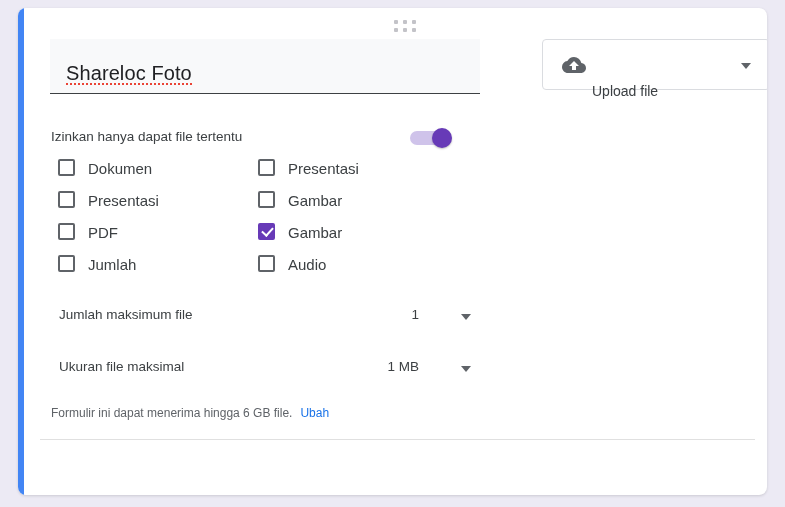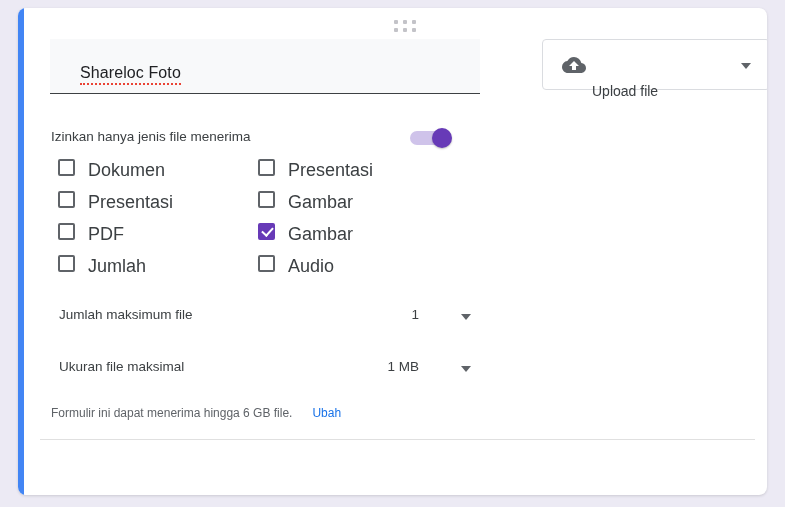--- a/index.html
+++ b/index.html
@@ -62,23 +62,23 @@
     left: 32px;
     top: 31px;
     width: 430px;
     height: 55px;
     background: #f8f9fa;
     border-bottom: 1px solid #3c4043;
     box-sizing: border-box;
   }
   .title-text {
     position: absolute;
-    left: 30px;
+    left: 16px;
     bottom: 8px;
-    font-size: 16px;
+    font-size: 20px;
     color: #202124;
     letter-spacing: 0.1px;
     border-bottom: 2px dotted #ea4335;
     padding-bottom: 1px;
     line-height: 18px;
   }
 
   
   .upload-btn {
     position: absolute;
@@ -193,21 +193,21 @@
     width: 5px;
     height: 9px;
     border: solid #fff;
     border-width: 0 2px 2px 0;
     transform: rotate(42deg);
   }
   .cb-label {
     position: absolute;
     left: 30px;
     top: 2px;
-    font-size: 18px;
+    font-size: 15px;
     color: #3c4043;
     white-space: nowrap;
   }
 
   
   .sel-row {
     position: absolute;
     left: 33px;
     width: 390px;
     height: 24px;
@@ -242,21 +242,21 @@
   .helper {
     position: absolute;
     left: 33px;
     top: 398px;
     font-size: 12px;
     color: #5f6368;
   }
   .helper a {
     color: #1a73e8;
     text-decoration: none;
-    margin-left: 20px;
+    margin-left: 8px;
     cursor: pointer;
   }
 
   
   .footer-divider {
     position: absolute;
     left: 22px;
     right: 12px;
     top: 431px;
     height: 1px;
@@ -293,21 +293,21 @@
     <span class="cloud">
       <svg width="26" height="20" viewBox="0 0 24 20">
         <path fill="#5f6368" d="M19.35 8.04A7.49 7.49 0 0 0 12 2C9.11 2 6.6 3.64 5.35 6.04A5.994 5.994 0 0 0 0 12c0 3.31 2.69 6 6 6h13c2.76 0 5-2.24 5-5 0-2.64-2.05-4.78-4.65-4.96zM14 11v4h-4v-4H7l5-5 5 5h-3z"></path>
       </svg>
     </span>
     <span class="label">Upload file</span>
     <span class="caret"></span>
   </div>
 
   <div class="allow-row">
-    <span class="allow-label">Izinkan hanya jenis file menerima</span>
+    <span class="allow-label">Izinkan hanya dapat file tertentu</span>
     <div class="toggle">
       <span class="track"></span>
       <span class="knob"></span>
     </div>
   </div>
 
   <div class="cb-grid">
       <div class="cb-item" style="left: 0px; top: 0px;">
         <span class="cb-box"></span>
         <span class="cb-label">Dokumen</span>

